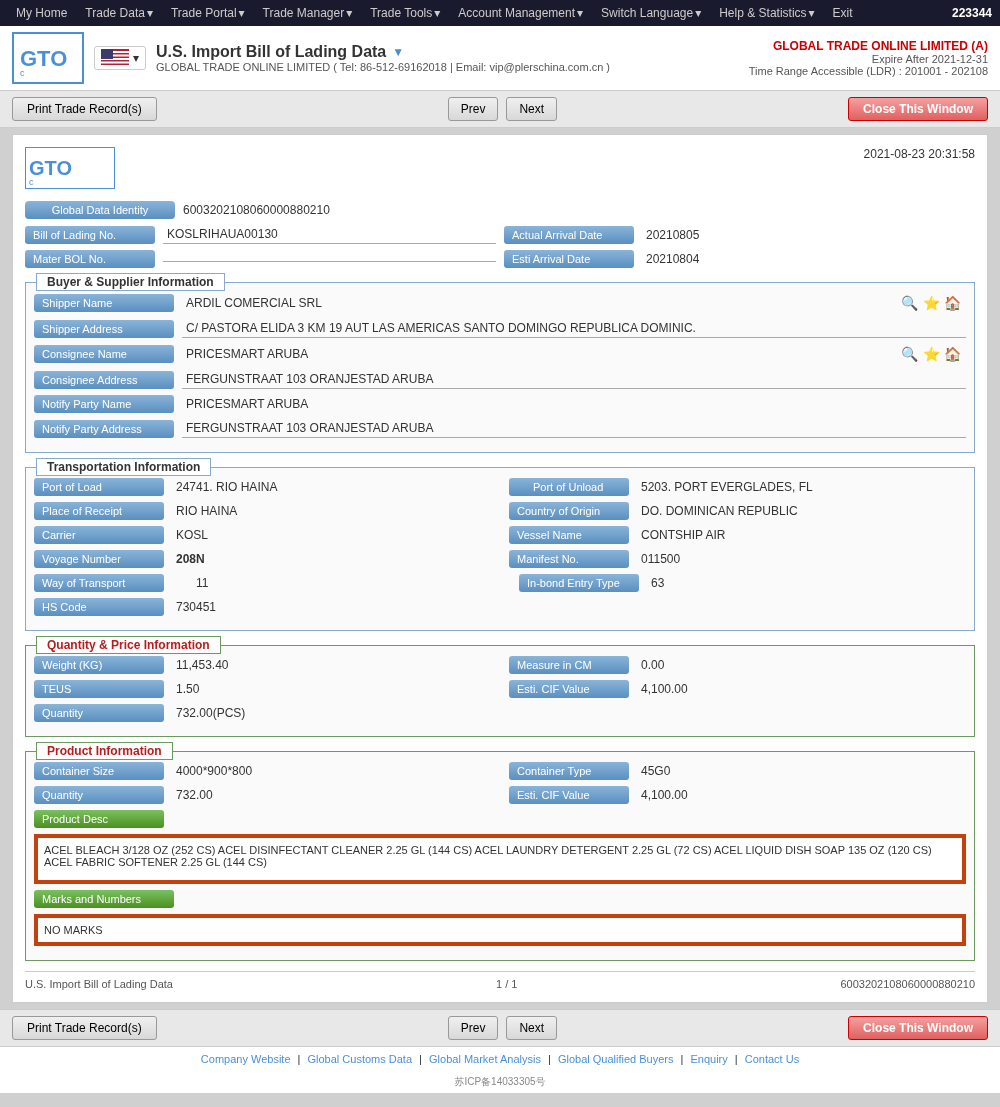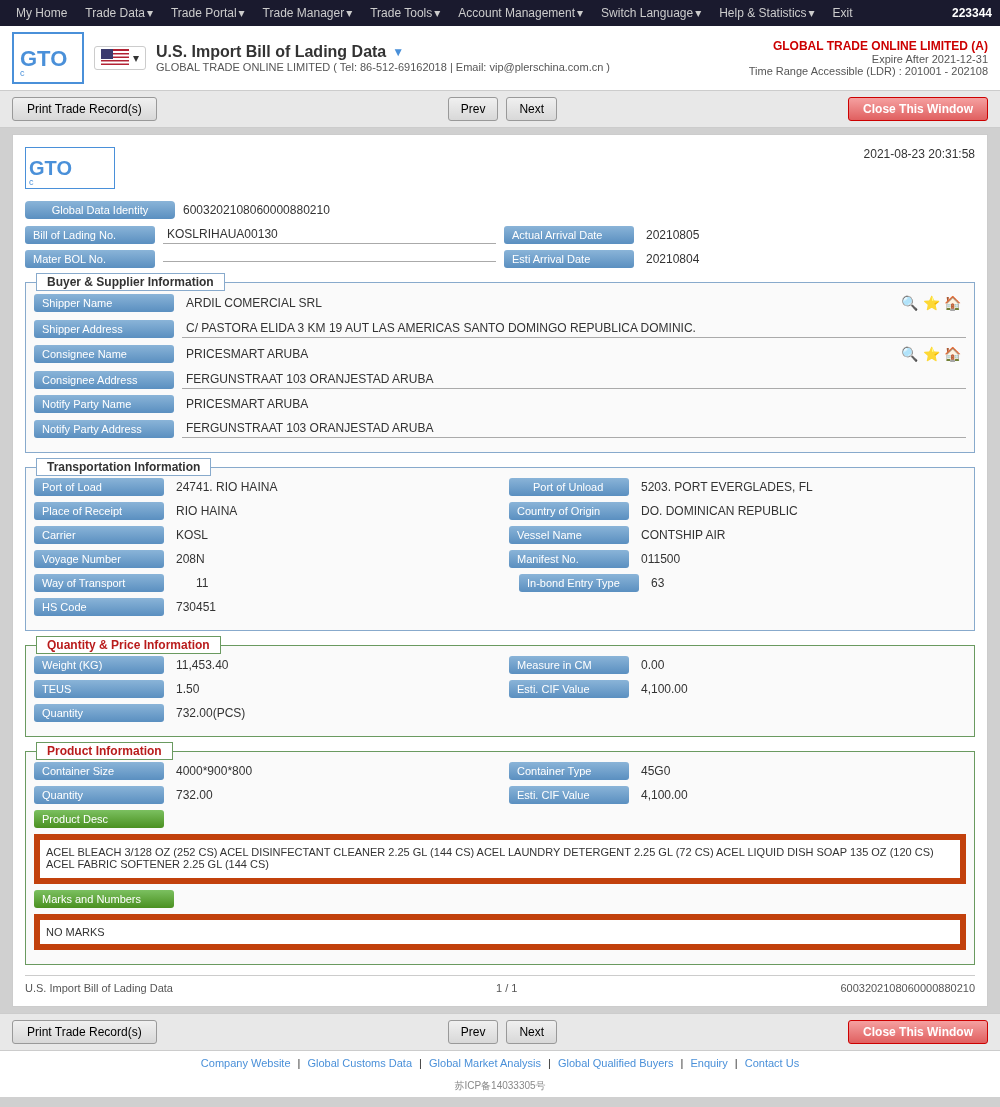--- a/index.html
+++ b/index.html
@@ -159,21 +159,21 @@
       padding: 3px 8px;
       border-radius: 4px;
       font-size: 11px;
       min-width: 150px;
       text-align: center;
     }
     .gdi-value { font-size: 12px; color: #333; padding: 2px 8px; }
 
     
     .product-desc-area {
-      border: 6px solid #c2410c;
+      border: 4px solid #c2410c;
       padding: 6px;
       min-height: 50px;
       font-size: 11px;
       color: #333;
       margin-bottom: 6px;
       background: #fff;
     }
 
     
     .field-label.orange-bg {
@@ -381,21 +381,21 @@
 
     <div class="field-row">
       <span class="field-label" style="min-width:130px;">Carrier</span>
       <span class="field-value" style="flex:1;">KOSL</span>
       <span class="field-label" style="min-width:120px;">Vessel Name</span>
       <span class="field-value" style="flex:1;">CONTSHIP AIR</span>
     </div>
 
     <div class="field-row">
       <span class="field-label" style="min-width:130px;">Voyage Number</span>
-      <span class="field-value" style="flex:1;">208N</span>
+      <span class="field-value" style="flex:1;font-weight:bold;">208N</span>
       <span class="field-label" style="min-width:120px;">Manifest No.</span>
       <span class="field-value" style="flex:1;">011500</span>
     </div>
 
     <div class="field-row">
       <span class="field-label" style="min-width:130px;">Way of Transport</span>
       <span class="field-value" style="flex:1;margin-left:20px;">11</span>
       <span class="field-label" style="min-width:120px;">In-bond Entry Type</span>
       <span class="field-value" style="flex:1;">63</span>
     </div>

